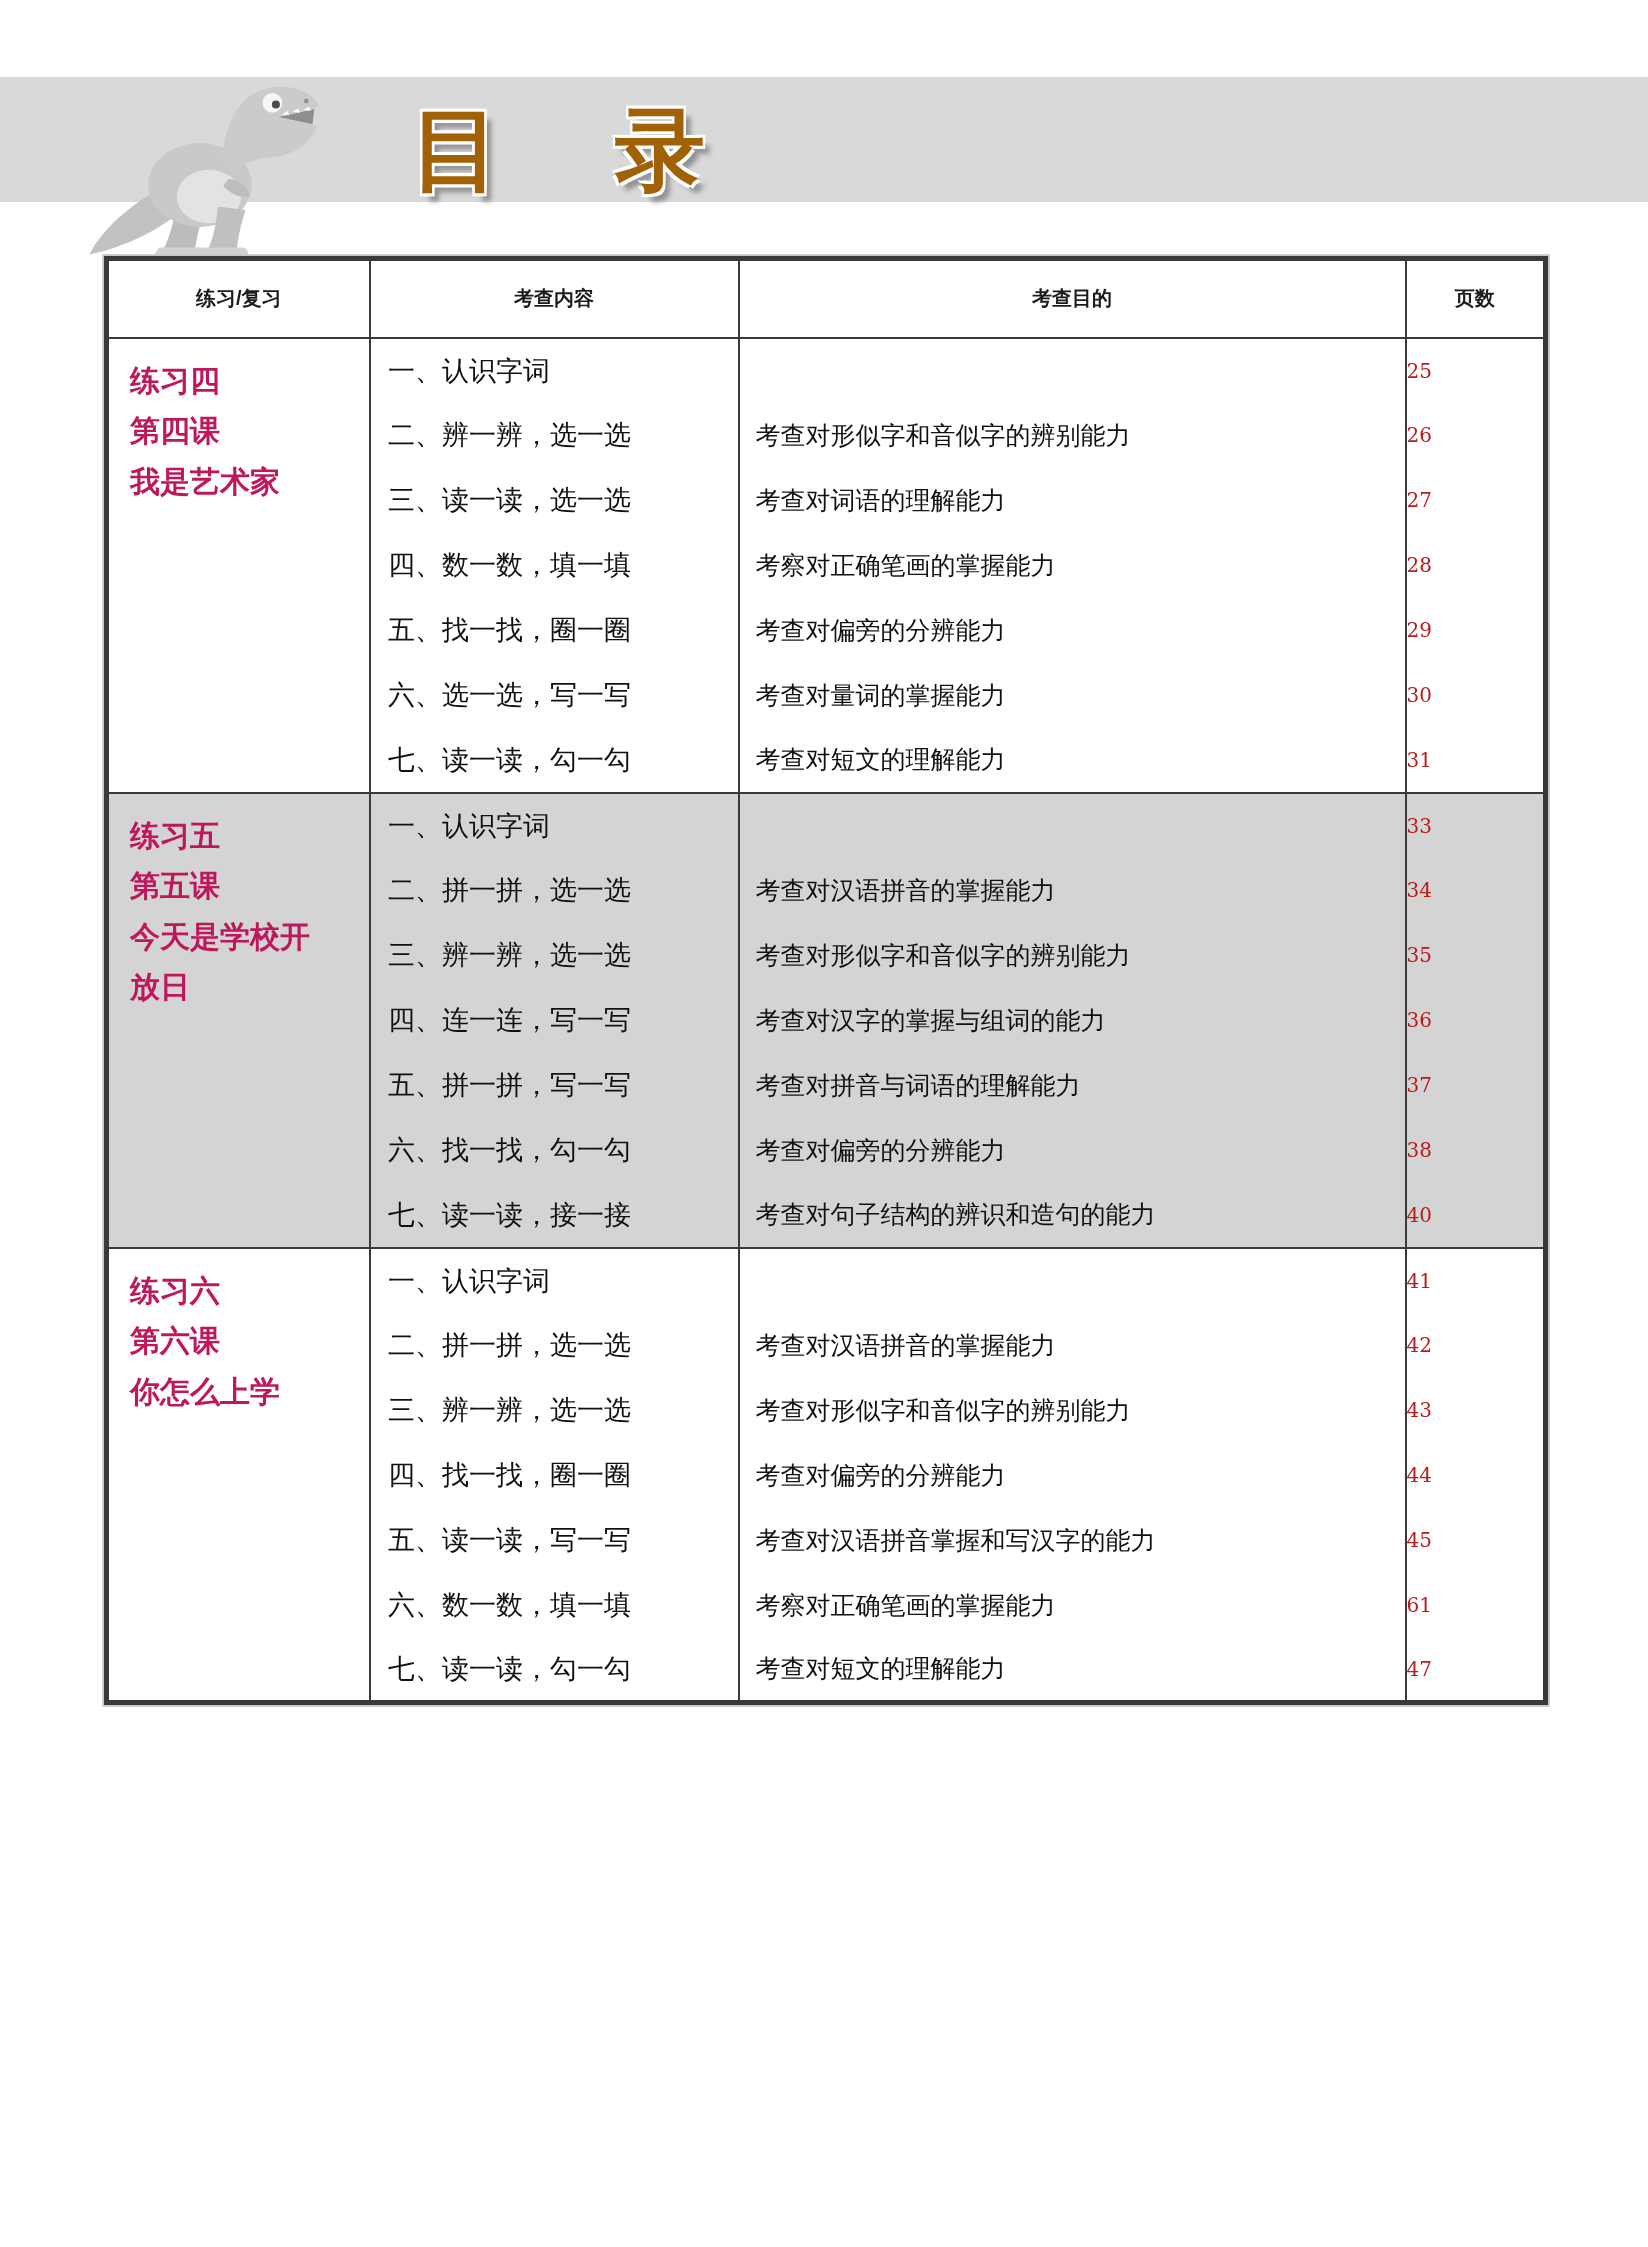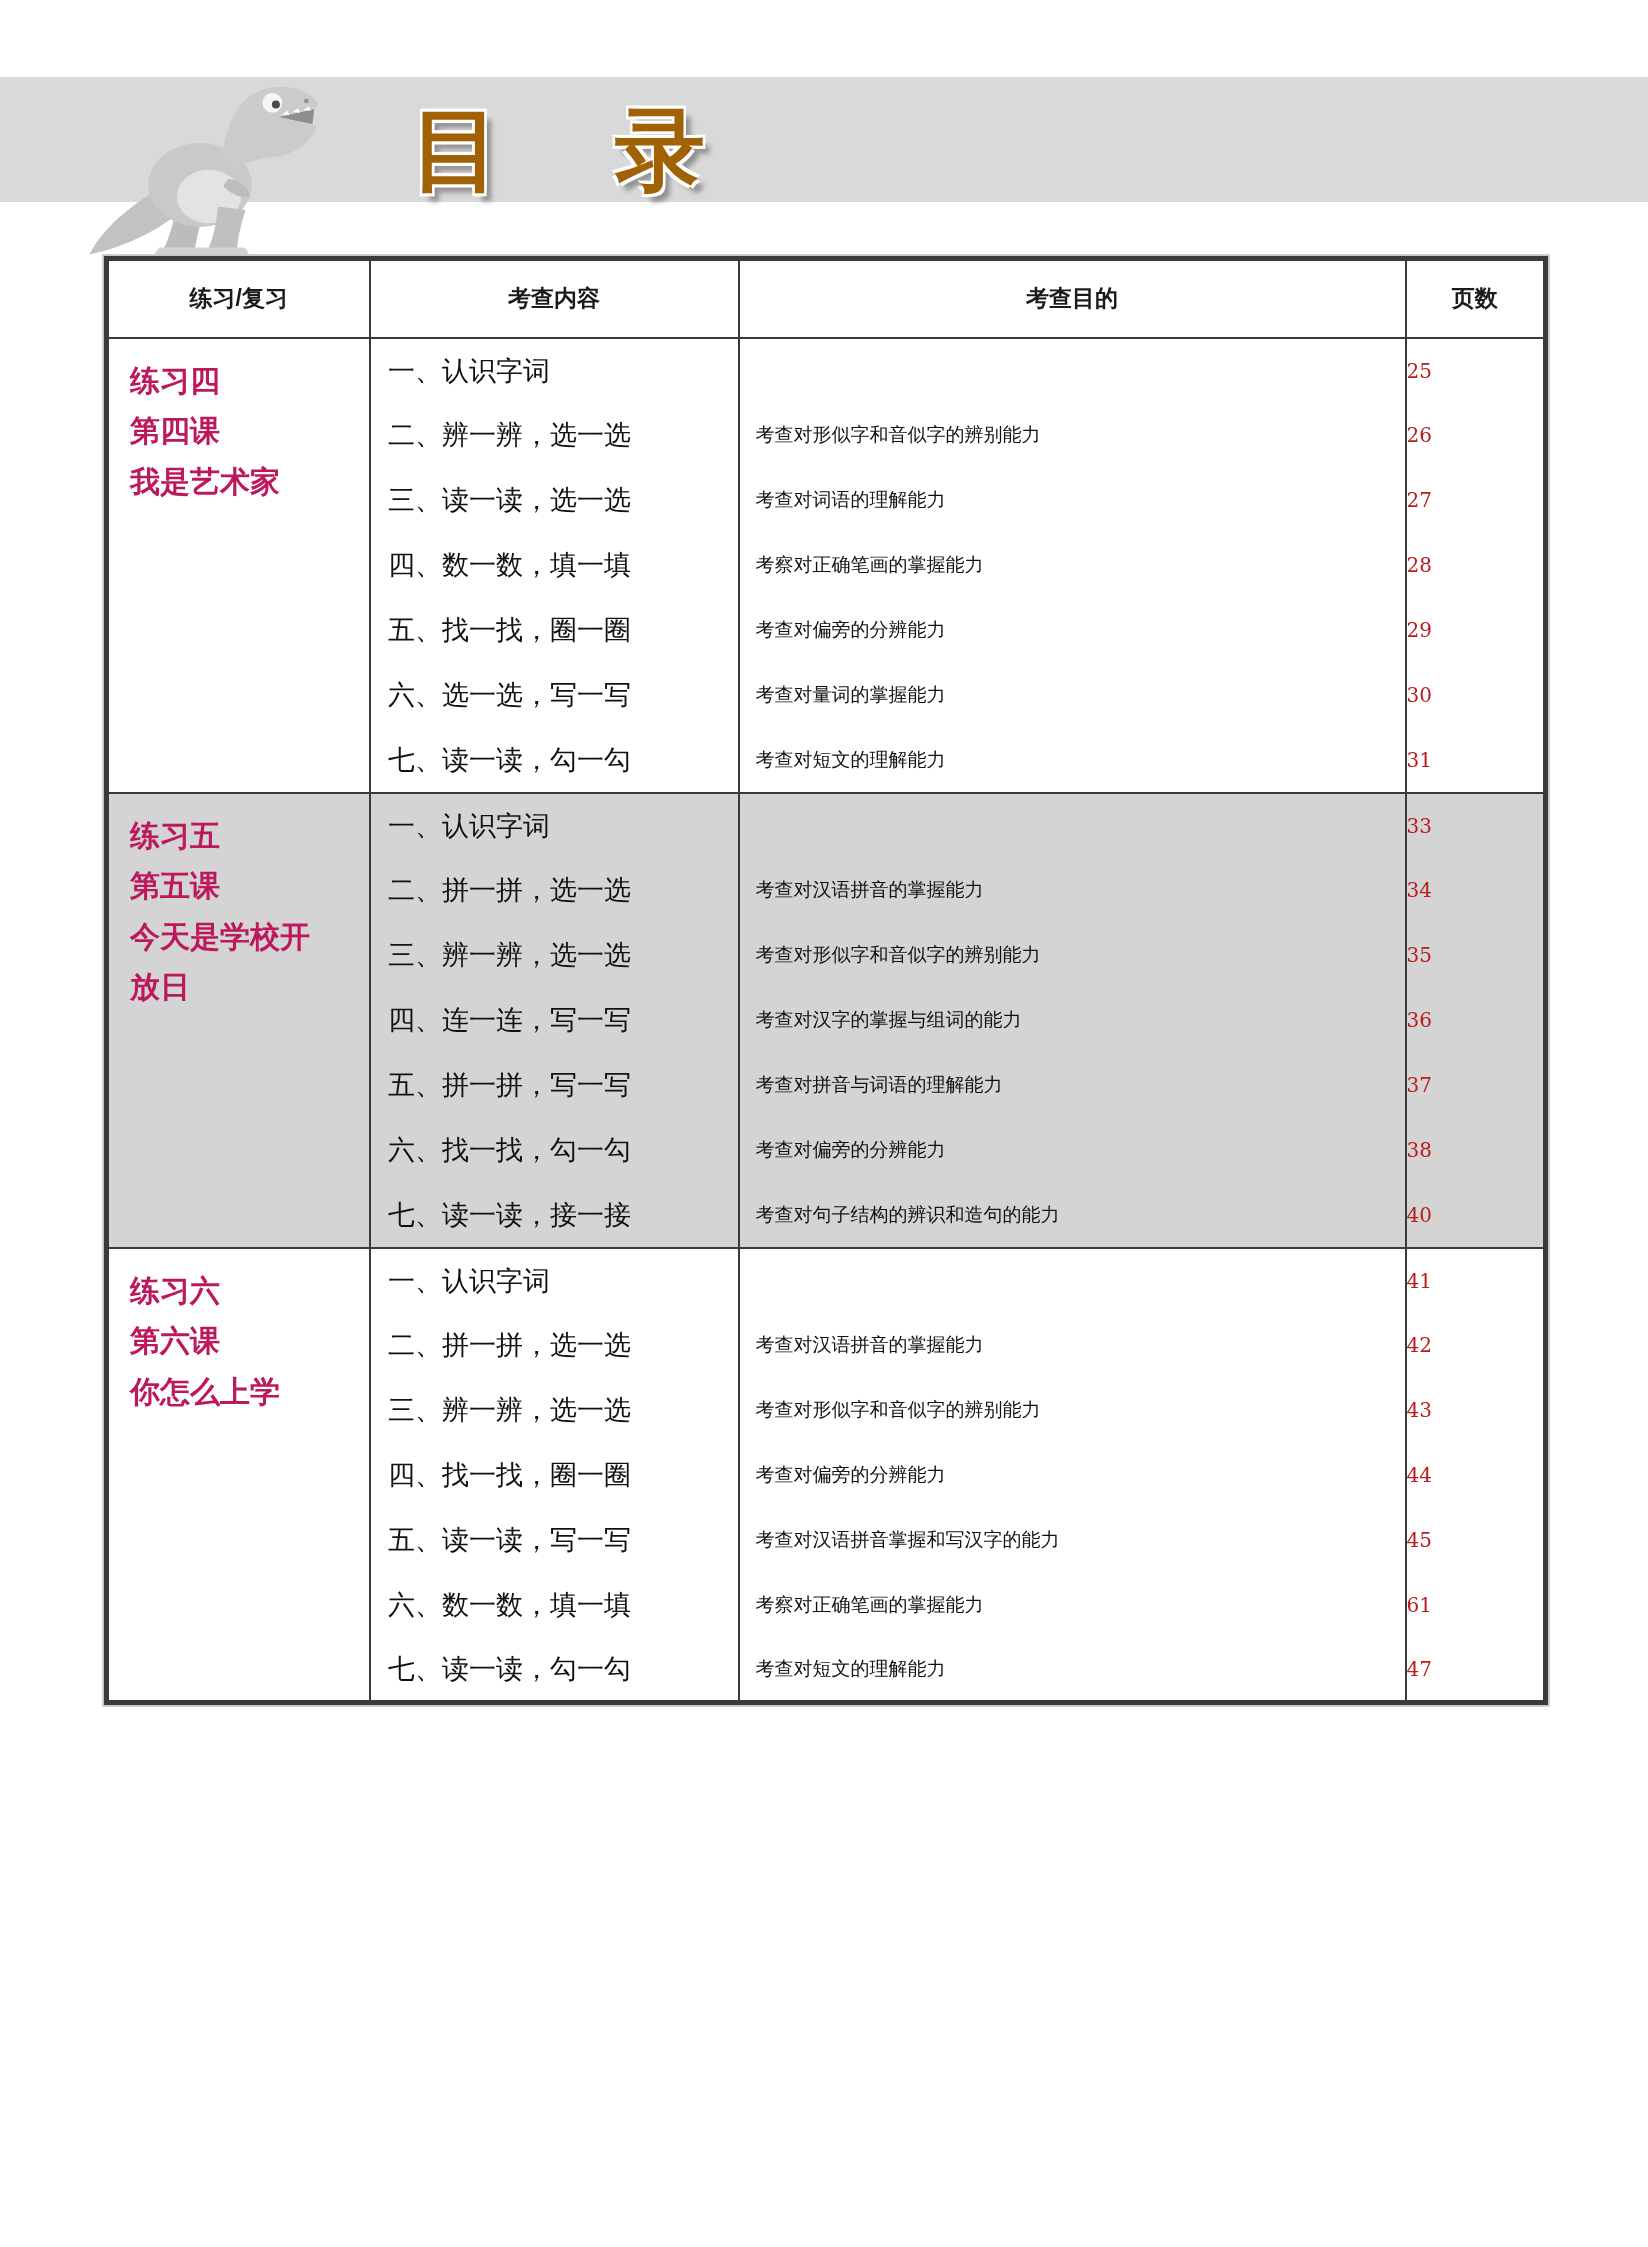--- a/index.html
+++ b/index.html
@@ -58,21 +58,21 @@
     left: 104px;
     top: 256px;
     width: 1440px;
     border-collapse: collapse;
     border: 5.3px solid #3a3a3a;
     box-shadow: 0 0 0 1.8px #c6c6c6;
     table-layout: fixed;
   }
   .toc-table th {
     height: 79px;
-    font-size: 23px;
+    font-size: 20px;
     font-weight: bold;
     vertical-align: middle;
     border-bottom: 2.6px solid #3a3a3a;
     background: #ffffff;
     font-family: "Liberation Sans", sans-serif;
     padding: 0;
   }
   .toc-table th + th,
   .toc-table td.content-cell,
   .toc-table td.purpose-cell,
@@ -98,21 +98,21 @@
     color: #be185d;
   }
   .content-cell {
     font-family: "DejaVu Serif", "Liberation Serif", serif;
     font-size: 27px;
     padding-left: 17.6px !important;
     color: #111;
   }
   .purpose-cell {
     font-family: "DejaVu Serif", "Liberation Serif", serif;
-    font-size: 19px;
+    font-size: 25px;
     padding-left: 16px !important;
     color: #111;
   }
   .page-cell {
     font-family: "DejaVu Serif", "Liberation Serif", serif;
     font-size: 20px;
     text-align: left;
     color: #b91c1c;
   }
 </style>

